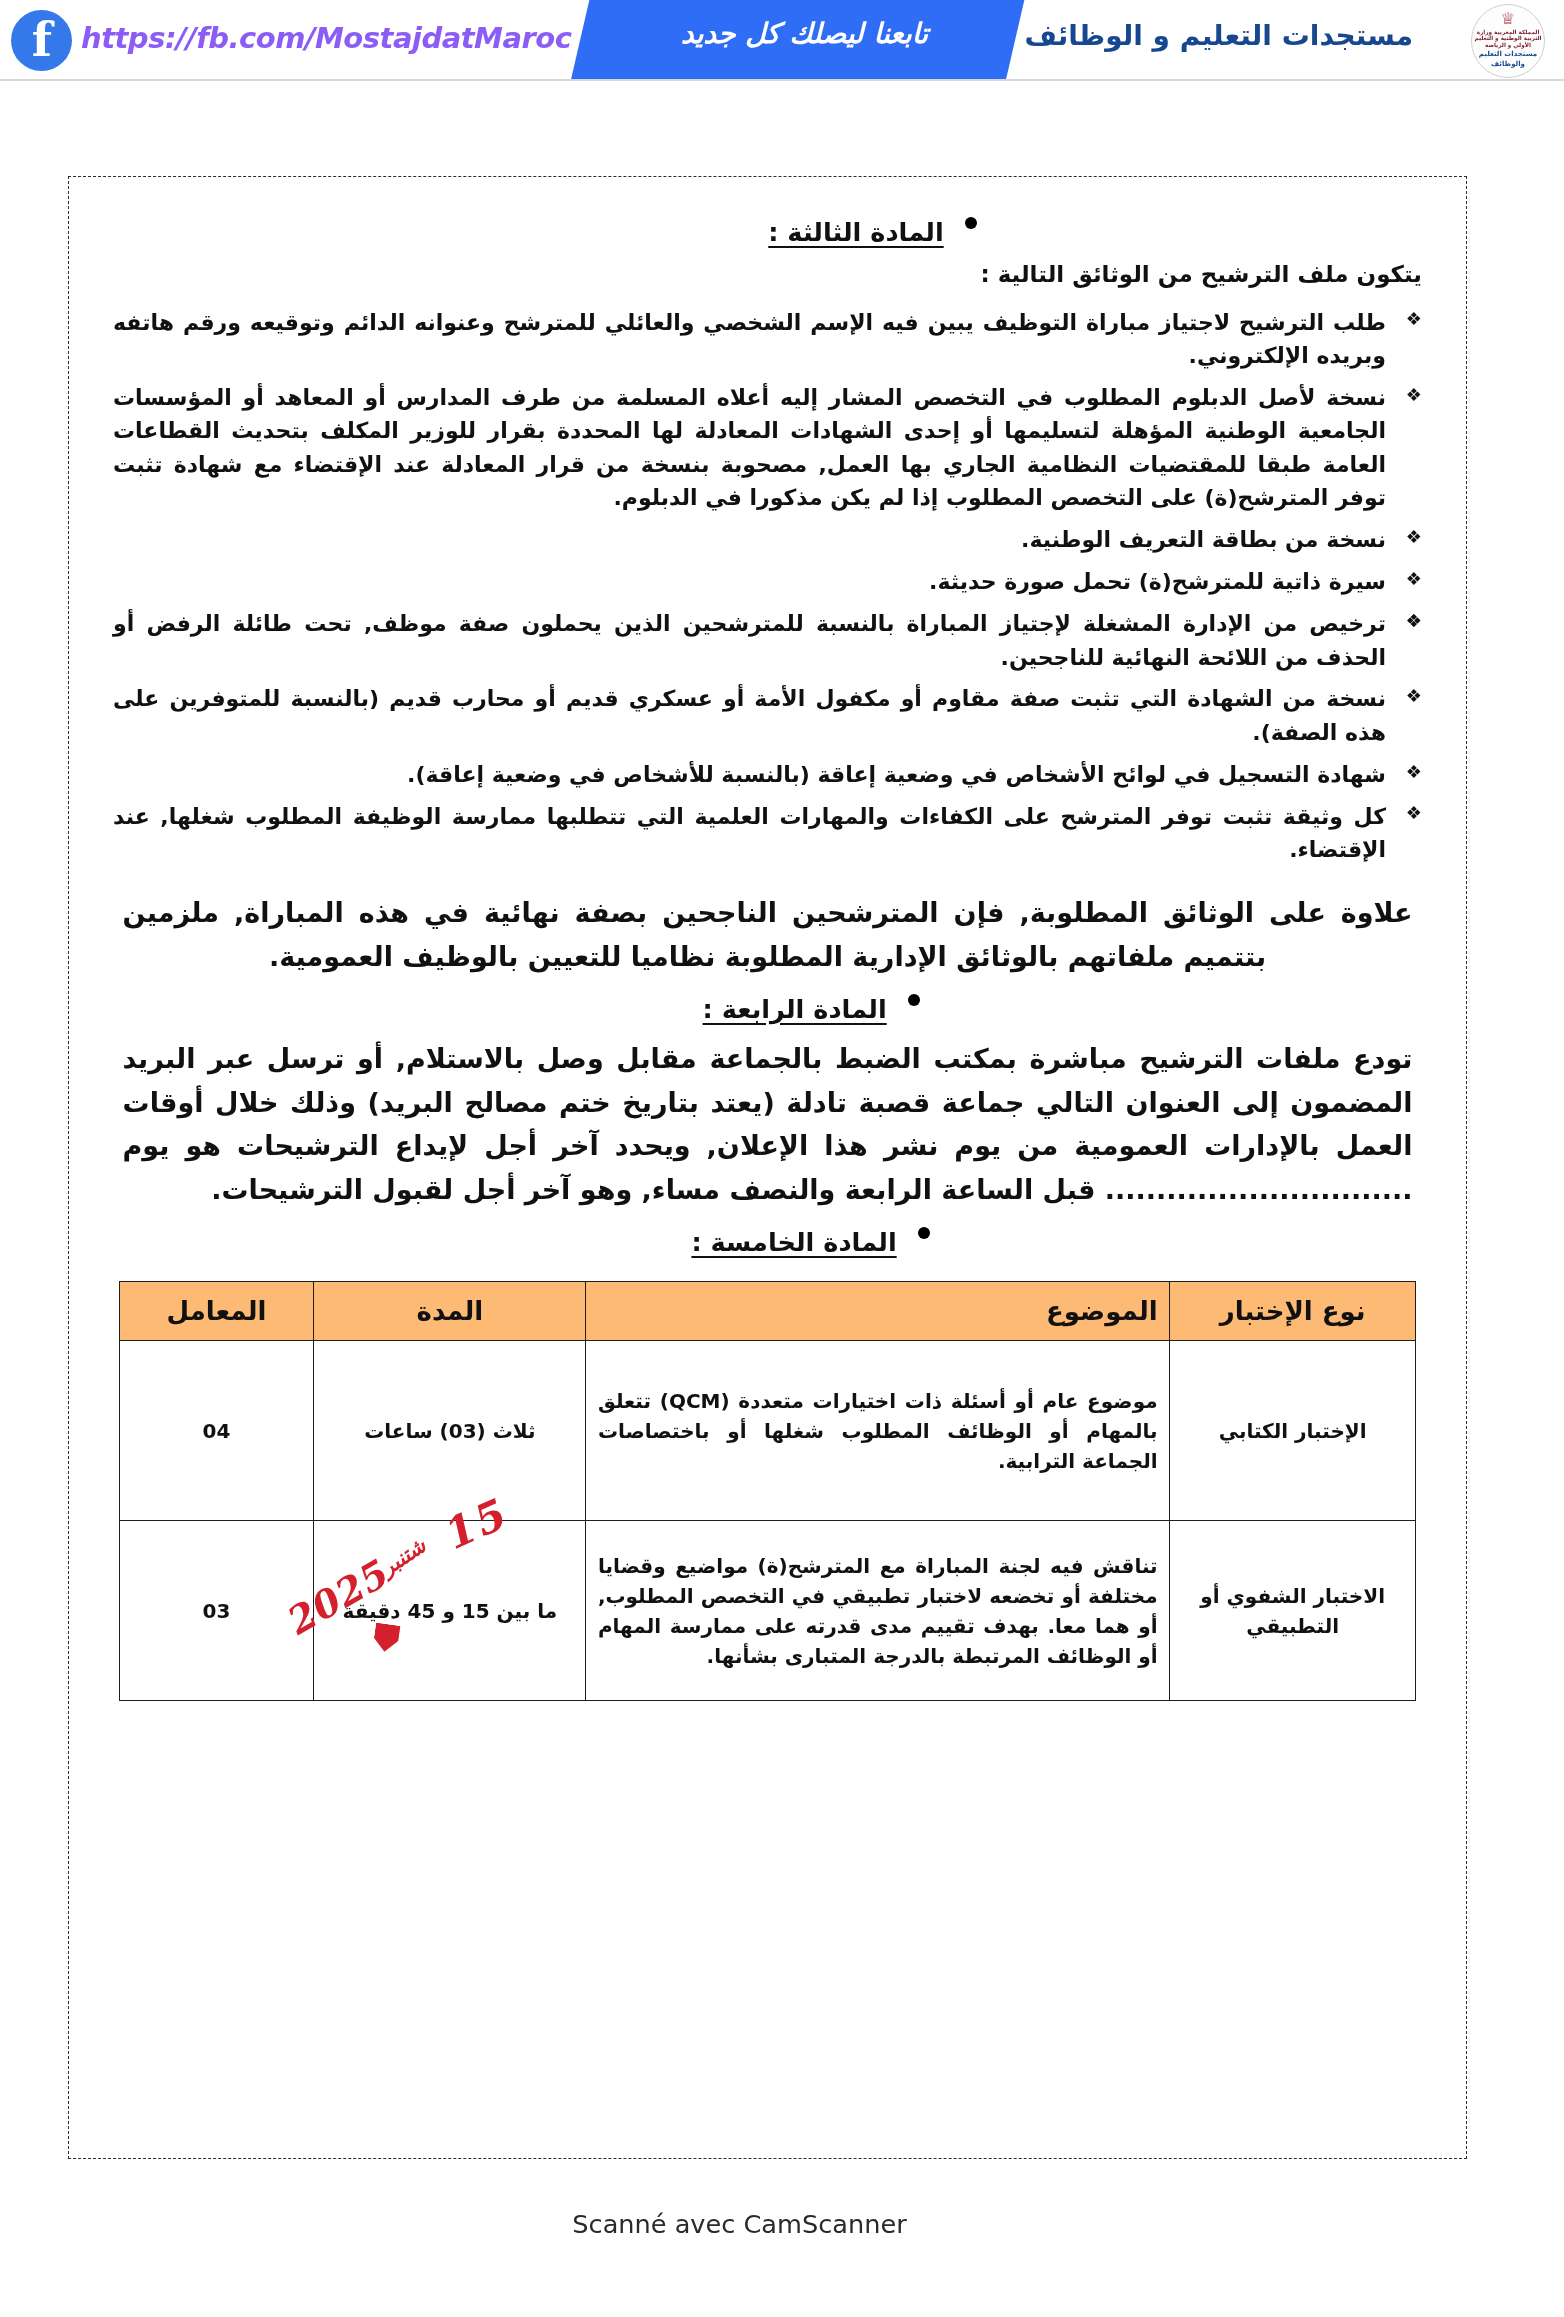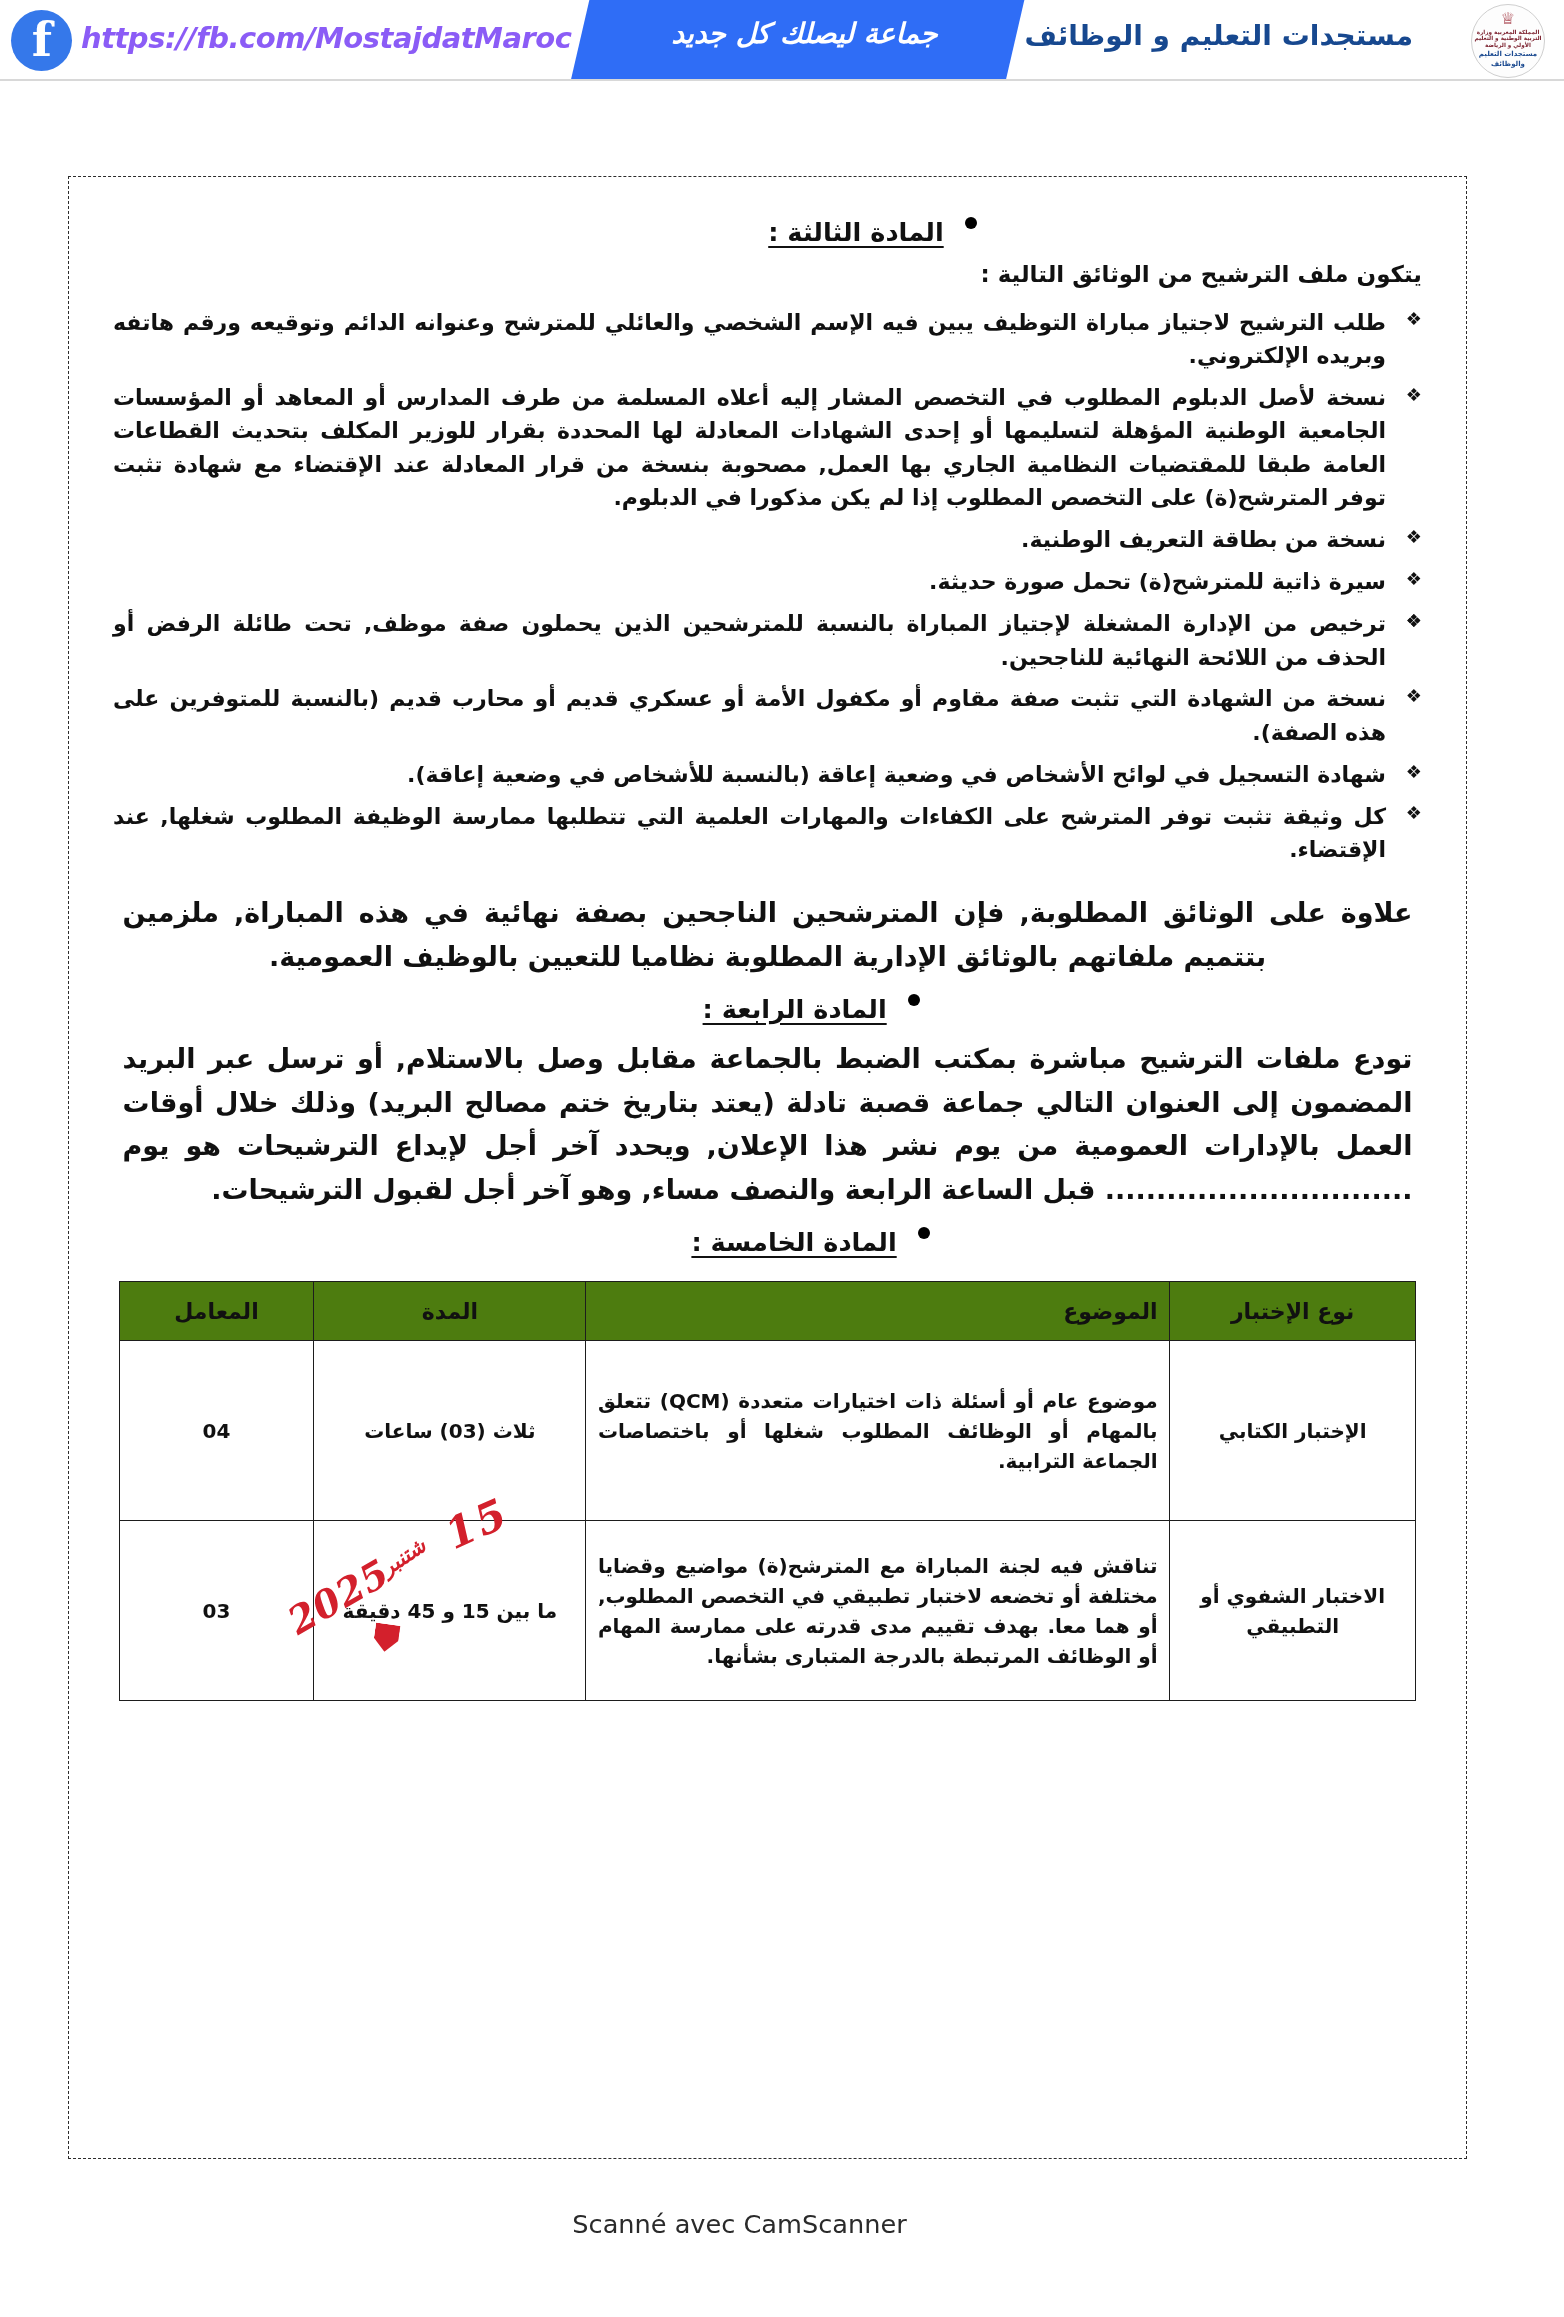--- a/index.html
+++ b/index.html
@@ -260,24 +260,24 @@
   table.exam-table td {
     border: 1.9px solid #1d1d1d;
     font-size: 20px;
     font-weight: bold;
     color: #111;
     padding: 9.5px 11.4px;
     vertical-align: middle;
     line-height: 1.5;
   }
   table.exam-table thead th {
-    background: #4d7c0f;
+    background: #fdba74;
     text-align: center;
     height: 59px;
-    font-size: 22px;
+    font-size: 26px;
   }
   .col-type  { width: 19%; text-align: center; }
   .col-subj  { width: 45%; text-align: justify; text-align-last: right; }
   .col-dur   { width: 21%; text-align: center; }
   .col-coef  { width: 15%; text-align: center; }
   td.col-subj { height: 180px; }
   td.col-type { font-size: 21px; }
   td.col-coef { font-size: 22px; }
 
   
@@ -296,21 +296,21 @@
 </head>
 <body>
 
 <div class="banner">
   <div class="banner-blue"></div>
 
   <div class="fb-logo">f</div>
 
   <div class="fb-url">https://fb.com/MostajdatMaroc</div>
 
-  <div class="banner-slogan">جماعة ليصلك كل جديد</div>
+  <div class="banner-slogan">تابعنا ليصلك كل جديد</div>
 
   <div class="banner-brand">مستجدات التعليم و الوظائف</div>
 
   <div class="brand-seal">
     <div class="crest">♕</div>
     <div class="seal-l1">المملكة المغربية
 وزارة التربية الوطنية
 و التعليم الأولي و الرياضة</div>
     <div class="seal-l2">مستجدات التعليم
 والوظائف</div>

